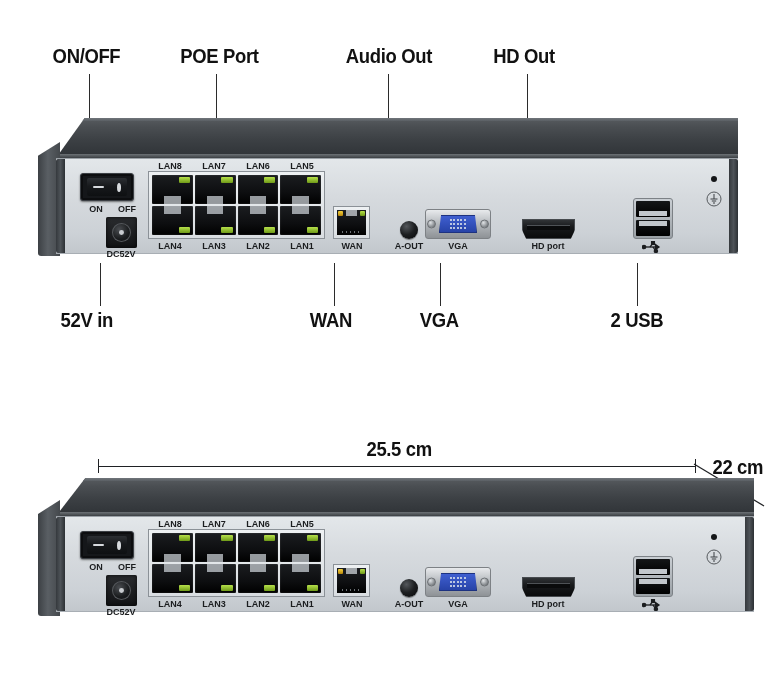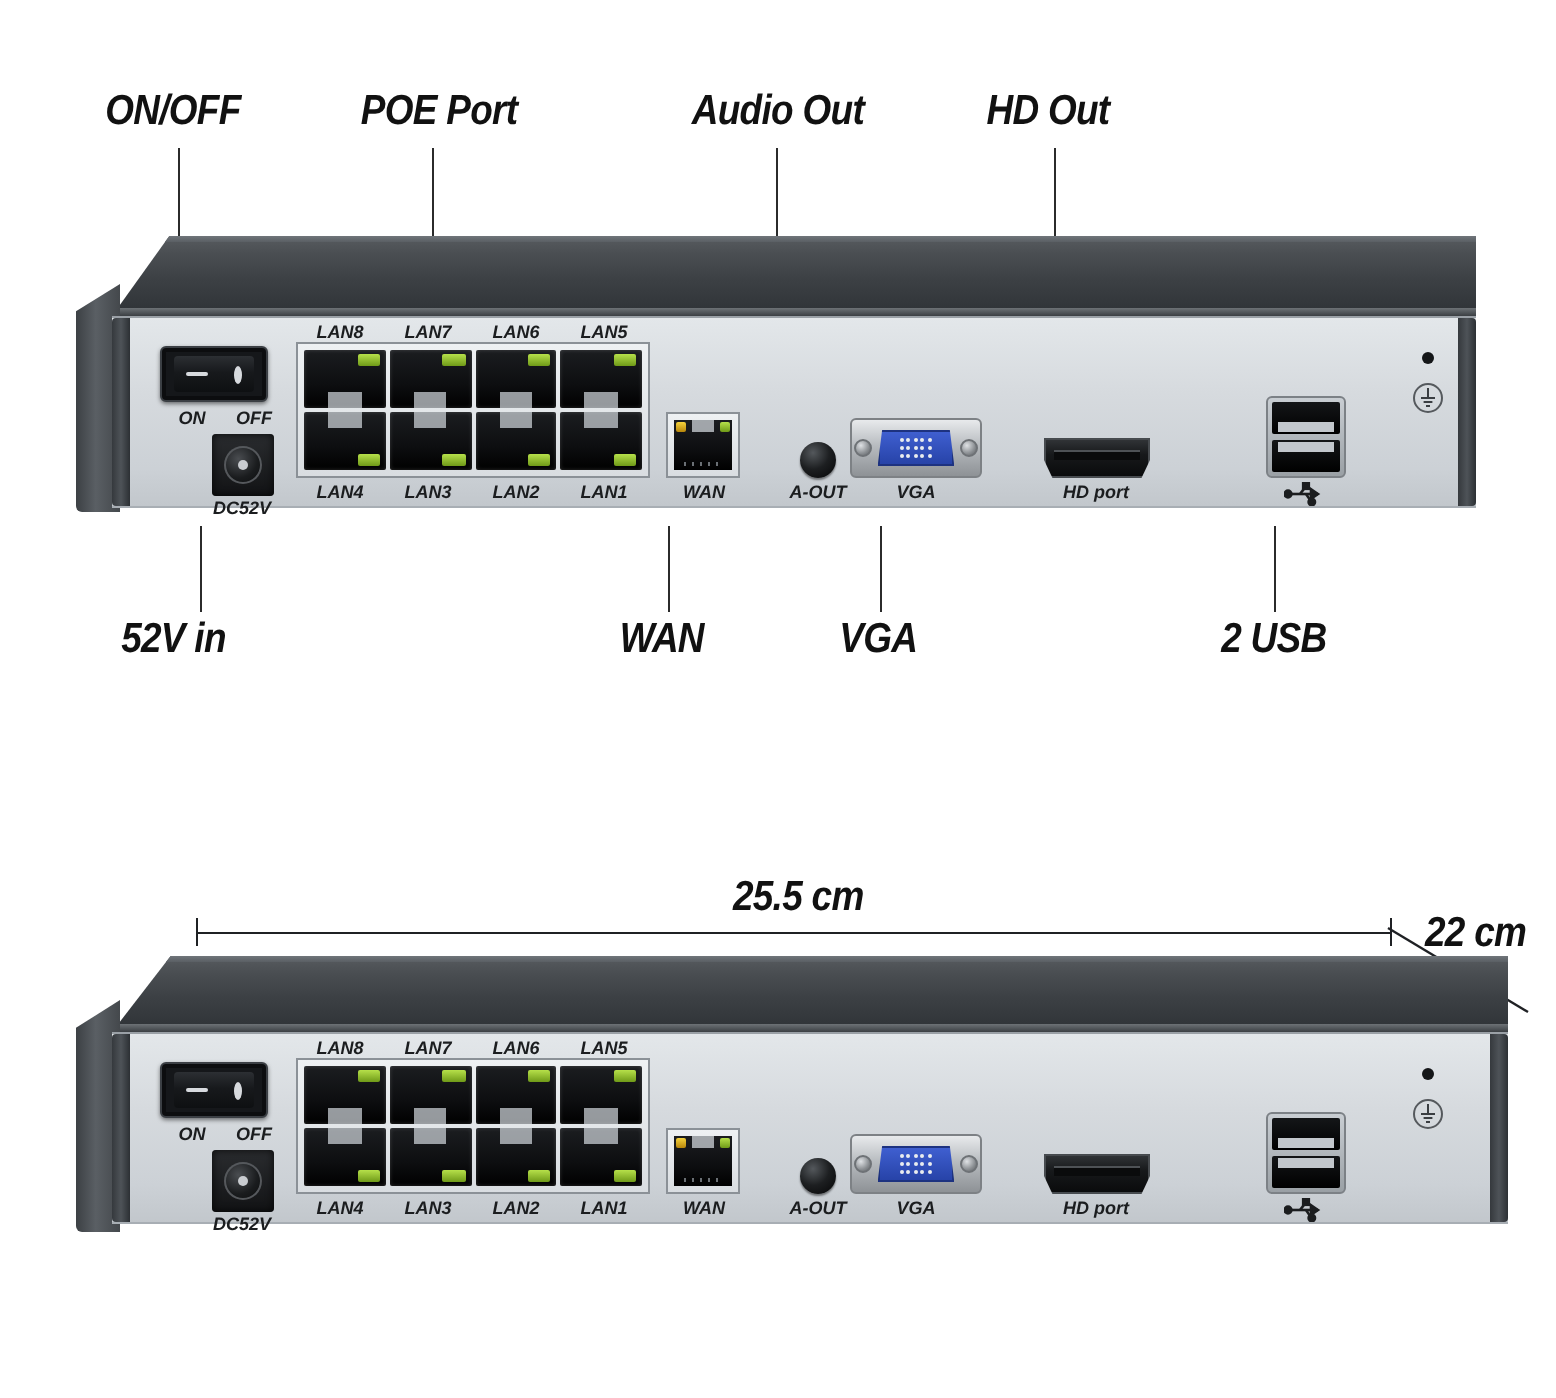--- a/index.html
+++ b/index.html
@@ -2,21 +2,21 @@
 <html><head>
 <meta charset="utf-8">
 <style>
   * { box-sizing: border-box; margin: 0; padding: 0; }
   html, body {
     width: 778px; height: 699px;
     background: #ffffff;
     font-family: "Liberation Sans", sans-serif;
     overflow: hidden;
   }
-  .stage { position: relative; width: 778px; height: 699px; font-style: italic; }
+  .stage { position: relative; width: 778px; height: 699px; }
 
   
   .callout {
     position: absolute;
     font-family: "Liberation Sans", sans-serif;
     font-weight: bold;
     font-size: 21px;
     color: #111111;
     letter-spacing: -0.4px;
     white-space: nowrap;

